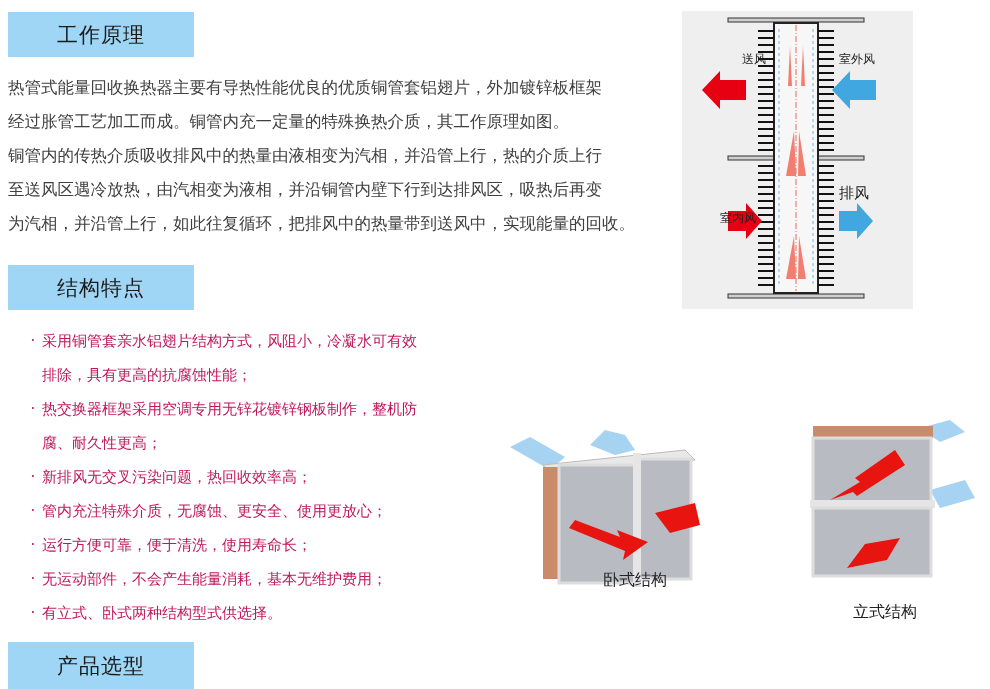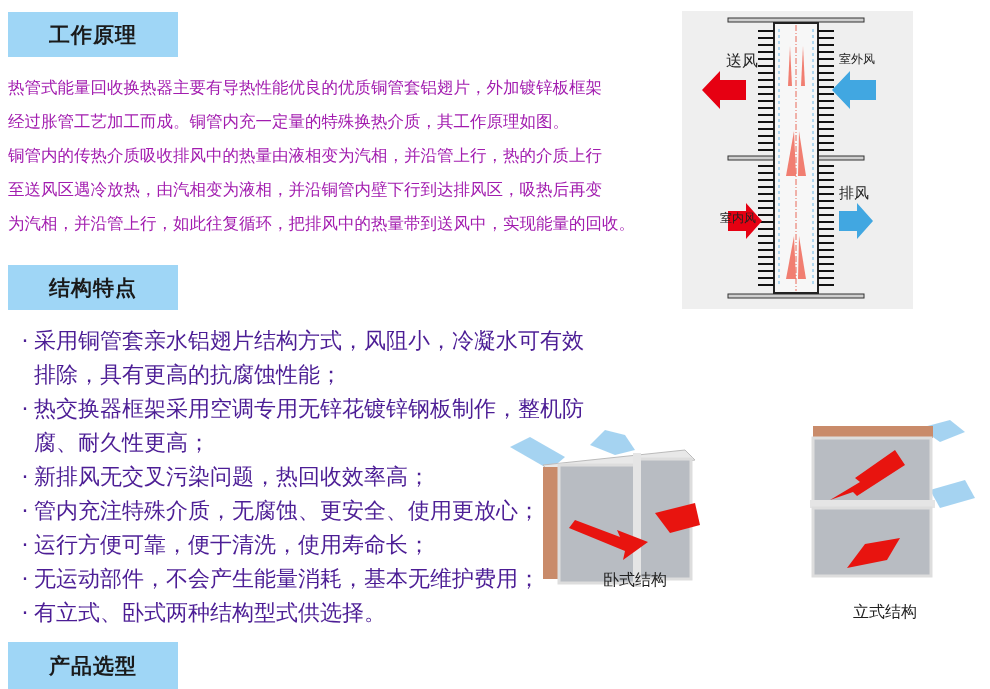--- a/index.html
+++ b/index.html
@@ -1,23 +1,23 @@
 <!DOCTYPE html>
 <html><head>
 <meta charset="utf-8">
 <style>
   html, body { margin:0; padding:0; background:#ffffff; }
   body { width:990px; height:689px; position:relative; overflow:hidden;
          font-family:"DejaVu Sans", "Liberation Sans", sans-serif; color:#222; }
-  .section-header { position:absolute; left:8px; width:170px; height:45px;
+  .section-header { position:absolute; left:8px; width:186px; height:45px;
          background:#9fd6f6; display:flex; align-items:center; justify-content:center;
-         font-size:21px; font-weight:bold; color:#1a1a1a; letter-spacing:1px; }
-  .para { position:absolute; left:8px; width:670px; font-size:16.5px; line-height:34px; color:#a21caf; }
+         font-size:21px; font-weight:normal; color:#1a1a1a; letter-spacing:1px; }
+  .para { position:absolute; left:8px; width:670px; font-size:16.5px; line-height:34px; color:#404040; }
   .para p { margin:0; white-space:nowrap; }
-  .features { position:absolute; left:16px; top:324px; width:480px; font-size:22px; line-height:34px; color:#4c1d95; margin:0; padding:0; list-style:none; }
+  .features { position:absolute; left:24px; top:324px; width:480px; font-size:15px; line-height:34px; color:#be185d; margin:0; padding:0; list-style:none; }
   .features li { white-space:nowrap; }
   .features .bullet { display:inline-block; width:18px; text-align:center; }
   .features .cont { padding-left:18px; }
   .diagram { position:absolute; left:682px; top:11px; width:231px; height:298px; background:#efefef; }
   .product { position:absolute; }
   .caption { position:absolute; font-size:16px; color:#222; text-align:center; }
 </style>
 </head>
 <body>
 
@@ -133,21 +133,21 @@
         <path d="M116 165 L117 120 L124 165 Z"></path>
       <path d="M104 268 L112 225 L114 268 Z"></path>
         <path d="M116 268 L117 225 L124 268 Z"></path>
     </g>
 
     <polygon points="64,69 38,69 38,60 20,79 38,98 38,89 64,89" fill="#e60012"></polygon>
     <polygon points="150,69 176,69 176,60 194,79 176,98 176,89 150,89" fill="#41a7e1" transform="rotate(180 172 79)"></polygon>
     <polygon points="46,200 64,200 64,192 80,210 64,228 64,220 46,220" fill="#e60012"></polygon>
     <polygon points="157,200 175,200 175,192 191,210 175,228 175,220 157,220" fill="#41a7e1"></polygon>
   </svg>
-  <span style="position:absolute; left:44px; top:40px; font-size:16px; color:#222;">送风</span>
+  <span style="position:absolute; left:60px; top:40px; font-size:12px; color:#222;">送风</span>
   <span style="position:absolute; left:157px; top:40px; font-size:12px; color:#222;">室外风</span>
   <span style="position:absolute; left:38px; top:173px; font-size:12px; color:#222;margin-top:26px;">室内风</span>
   <span style="position:absolute; left:157px; top:173px; font-size:15px; color:#222;">排风</span>
 </div>
 
 <div class="section-header" style="top:265px;">
   <span>结构特点</span>
 </div>
 
 <ul class="features">

